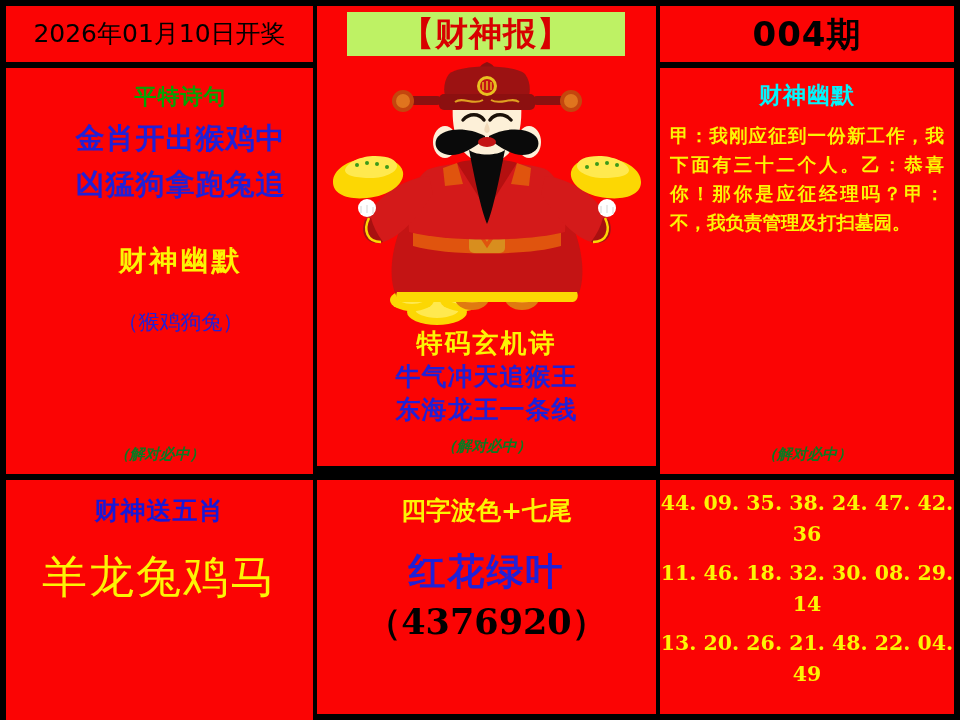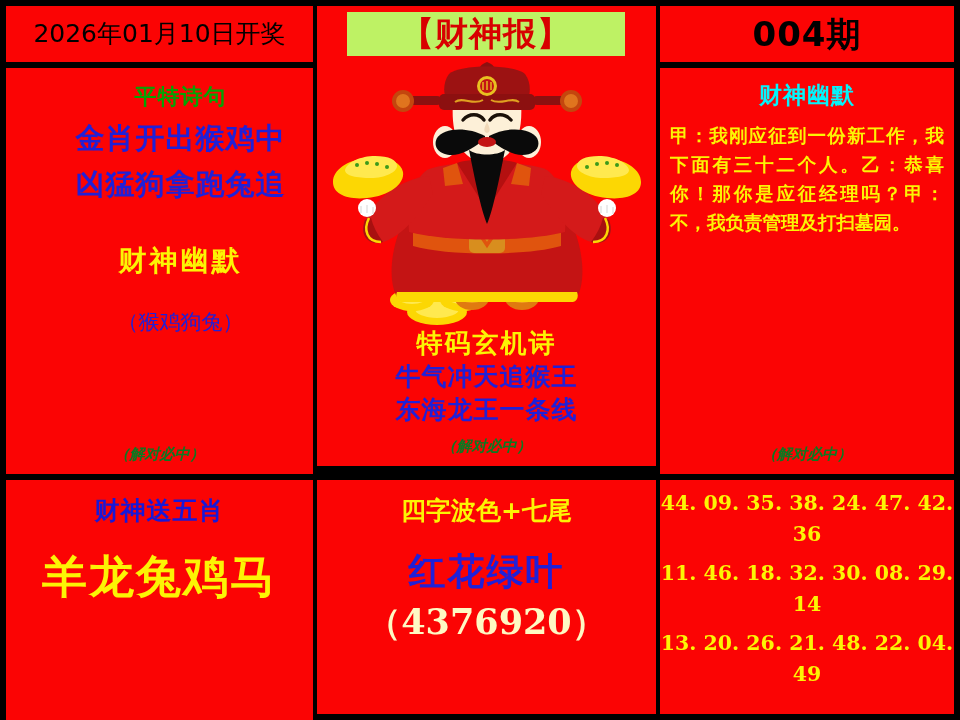--- a/index.html
+++ b/index.html
@@ -72,26 +72,26 @@
   #c-right .h3 { font-size:23px; text-align:center; margin-top:12px; letter-spacing:1px; }
   #c-right .joke {
     color:#fcf404; font-weight:700; font-size:18.5px; line-height:29px;
     margin:10px 10px 0 10px; text-align:justify; text-align-last:left;
     letter-spacing:0px;
   }
   #c-right .note { position:absolute; left:0; right:0; bottom:10px; }
 
   
   #c-bl .h4 { font-size:25px; text-align:center; margin-top:14px; letter-spacing:1px; }
-  #c-bl .big { color:#fcf404; font-weight:700; font-size:45px; text-align:center; margin-top:20px; letter-spacing:2px; }
+  #c-bl .big { color:#fcf404; font-weight:400; font-size:45px; text-align:center; margin-top:20px; letter-spacing:2px; }
 
   
   #c-bm .h5 { font-size:25px; text-align:center; margin-top:14px; letter-spacing:0px; }
   #c-bm .w1 { color:#2020d8; font-weight:700; font-size:37px; text-align:center; margin-top:20px; letter-spacing:2px; }
-  #c-bm .w2 { color:#fef9c3; font-weight:700; font-size:35px; text-align:center; margin-top:2px; letter-spacing:0px;
+  #c-bm .w2 { color:#000000; font-weight:700; font-size:35px; text-align:center; margin-top:2px; letter-spacing:0px;
               font-family:"DejaVu Serif","Liberation Serif",serif; }
 
   
   #c-br .h6 { font-size:25px; text-align:center; margin-top:10px; letter-spacing:0px; }
   #c-br .nums {
     color:#fcf404; font-weight:700; font-size:20.5px; line-height:31px;
     text-align:center; margin-top:8px; letter-spacing:0px;
     font-family:"DejaVu Serif","Liberation Serif",serif;
   }
 </style>

